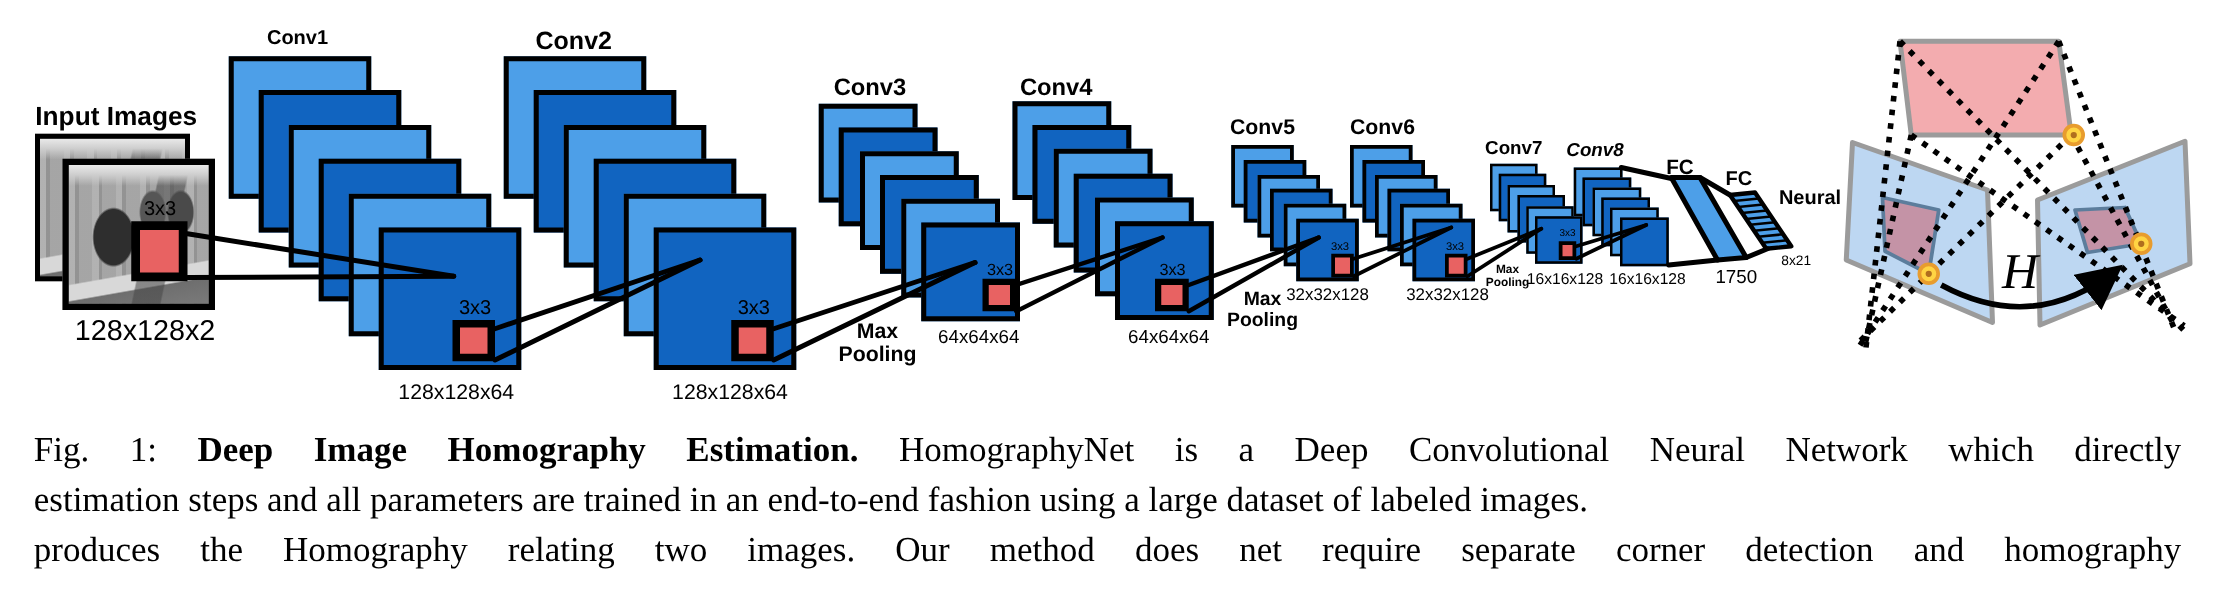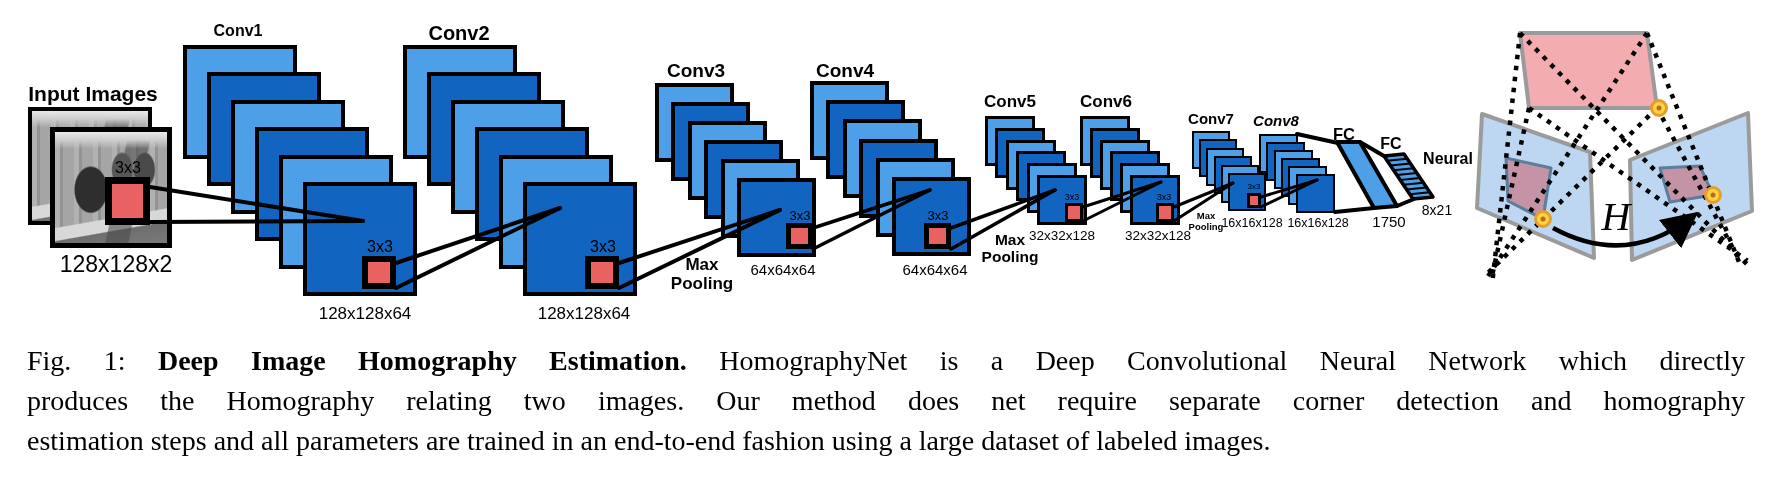--- a/index.html
+++ b/index.html
@@ -111,28 +111,28 @@
       <circle cx="1713" cy="195" r="2.5" fill="#B06E1E"></circle>
       <circle cx="1659" cy="108" r="7.5" fill="#FFD443" stroke="#E89C2E" stroke-width="3"></circle>
       <circle cx="1659" cy="108" r="2.5" fill="#B06E1E"></circle>
       <path d="M1553,228 Q1627,268 1693,216" fill="none" stroke="#000" stroke-width="4.5" marker-end="url(#ah)"></path>
     </svg>
 
   <div class="flabel b" style="left:1344px;top:125px;font-size:16.5px;">FC</div>
   <div class="flabel b" style="left:1391px;top:135px;font-size:16px;">FC</div>
   <div class="flabel b" style="left:1448px;top:150px;font-size:16px;">Neural</div>
   <div class="flabel" style="left:1389px;top:214px;font-size:15px;">1750</div>
-  <div class="flabel" style="left:1437px;top:203px;font-size:14px;">8x21</div>
+  <div class="flabel" style="left:1437px;top:203px;font-size:11px;">8x21</div>
 
   <div class="h-label" style="left:1616px;top:193px;font-size:40px;">H</div>
 
   <div class="caption">
     <div class="cap-line j"><span>Fig. 1:</span> <span class="b">Deep Image Homography Estimation.</span> <span>HomographyNet is a Deep Convolutional Neural Network which directly</span></div>
+    <div class="cap-line">estimation steps and all parameters are trained in an end-to-end fashion using a large dataset of labeled images.</div>
     <div class="cap-line j">produces the Homography relating two images. Our method does net require separate corner detection and homography</div>
-    <div class="cap-line">estimation steps and all parameters are trained in an end-to-end fashion using a large dataset of labeled images.</div>
   </div>
 <div class="square" style="left: 183px; top: 45px; width: 114px; height: 114px; border-width: 4px; background: rgb(77, 159, 232);"></div>
     <div class="square" style="left: 207px; top: 72.4px; width: 114px; height: 114px; border-width: 4px; background: rgb(17, 100, 192);"></div>
     <div class="square" style="left: 231px; top: 99.8px; width: 114px; height: 114px; border-width: 4px; background: rgb(77, 159, 232);"></div>
     <div class="square" style="left: 255px; top: 127.2px; width: 114px; height: 114px; border-width: 4px; background: rgb(17, 100, 192);"></div>
     <div class="square" style="left: 279px; top: 154.6px; width: 114px; height: 114px; border-width: 4px; background: rgb(77, 159, 232);"></div>
     <div class="square" style="left: 303px; top: 182px; width: 114px; height: 114px; border-width: 4px; background: rgb(17, 100, 192);"></div>
     <div class="flabel b" style="left: 238px; top: 22px; font-size: 16px;">Conv1</div>
     <div class="flabel" style="left: 365px; top: 304px; font-size: 17px;">128x128x64</div>
     <div class="kernel" style="left: 362px; top: 256px; width: 34px; height: 33px;">

